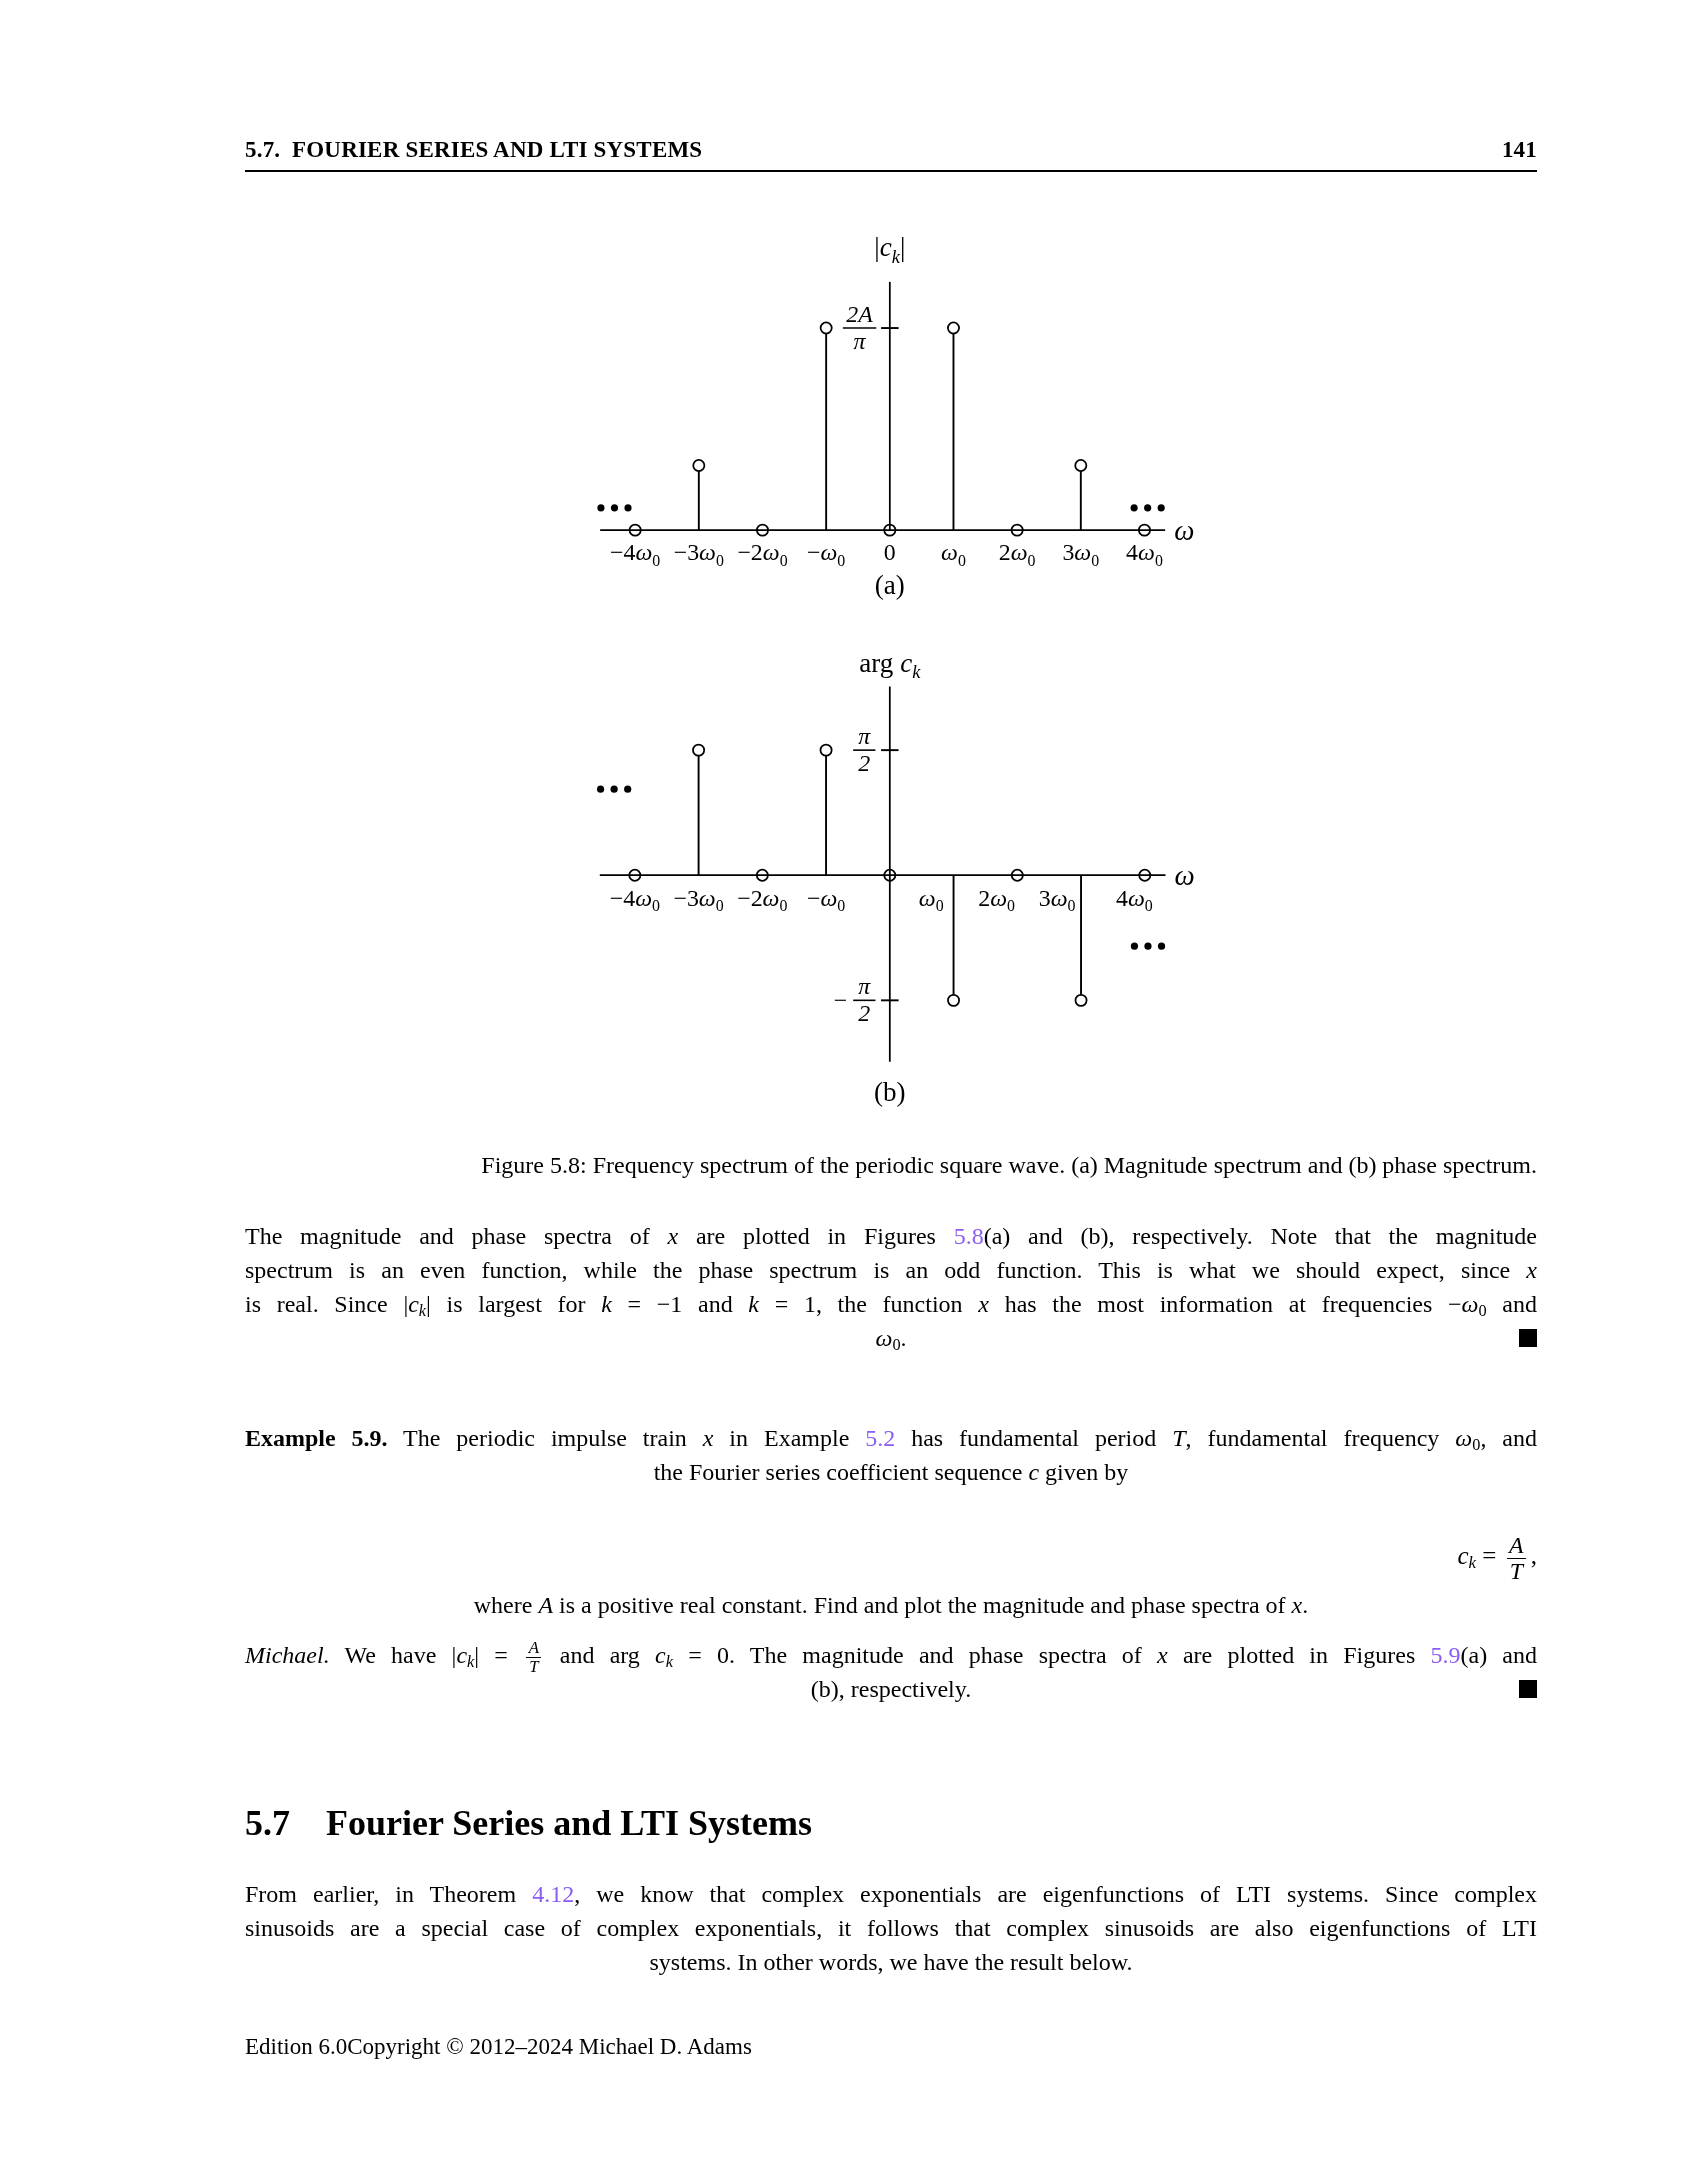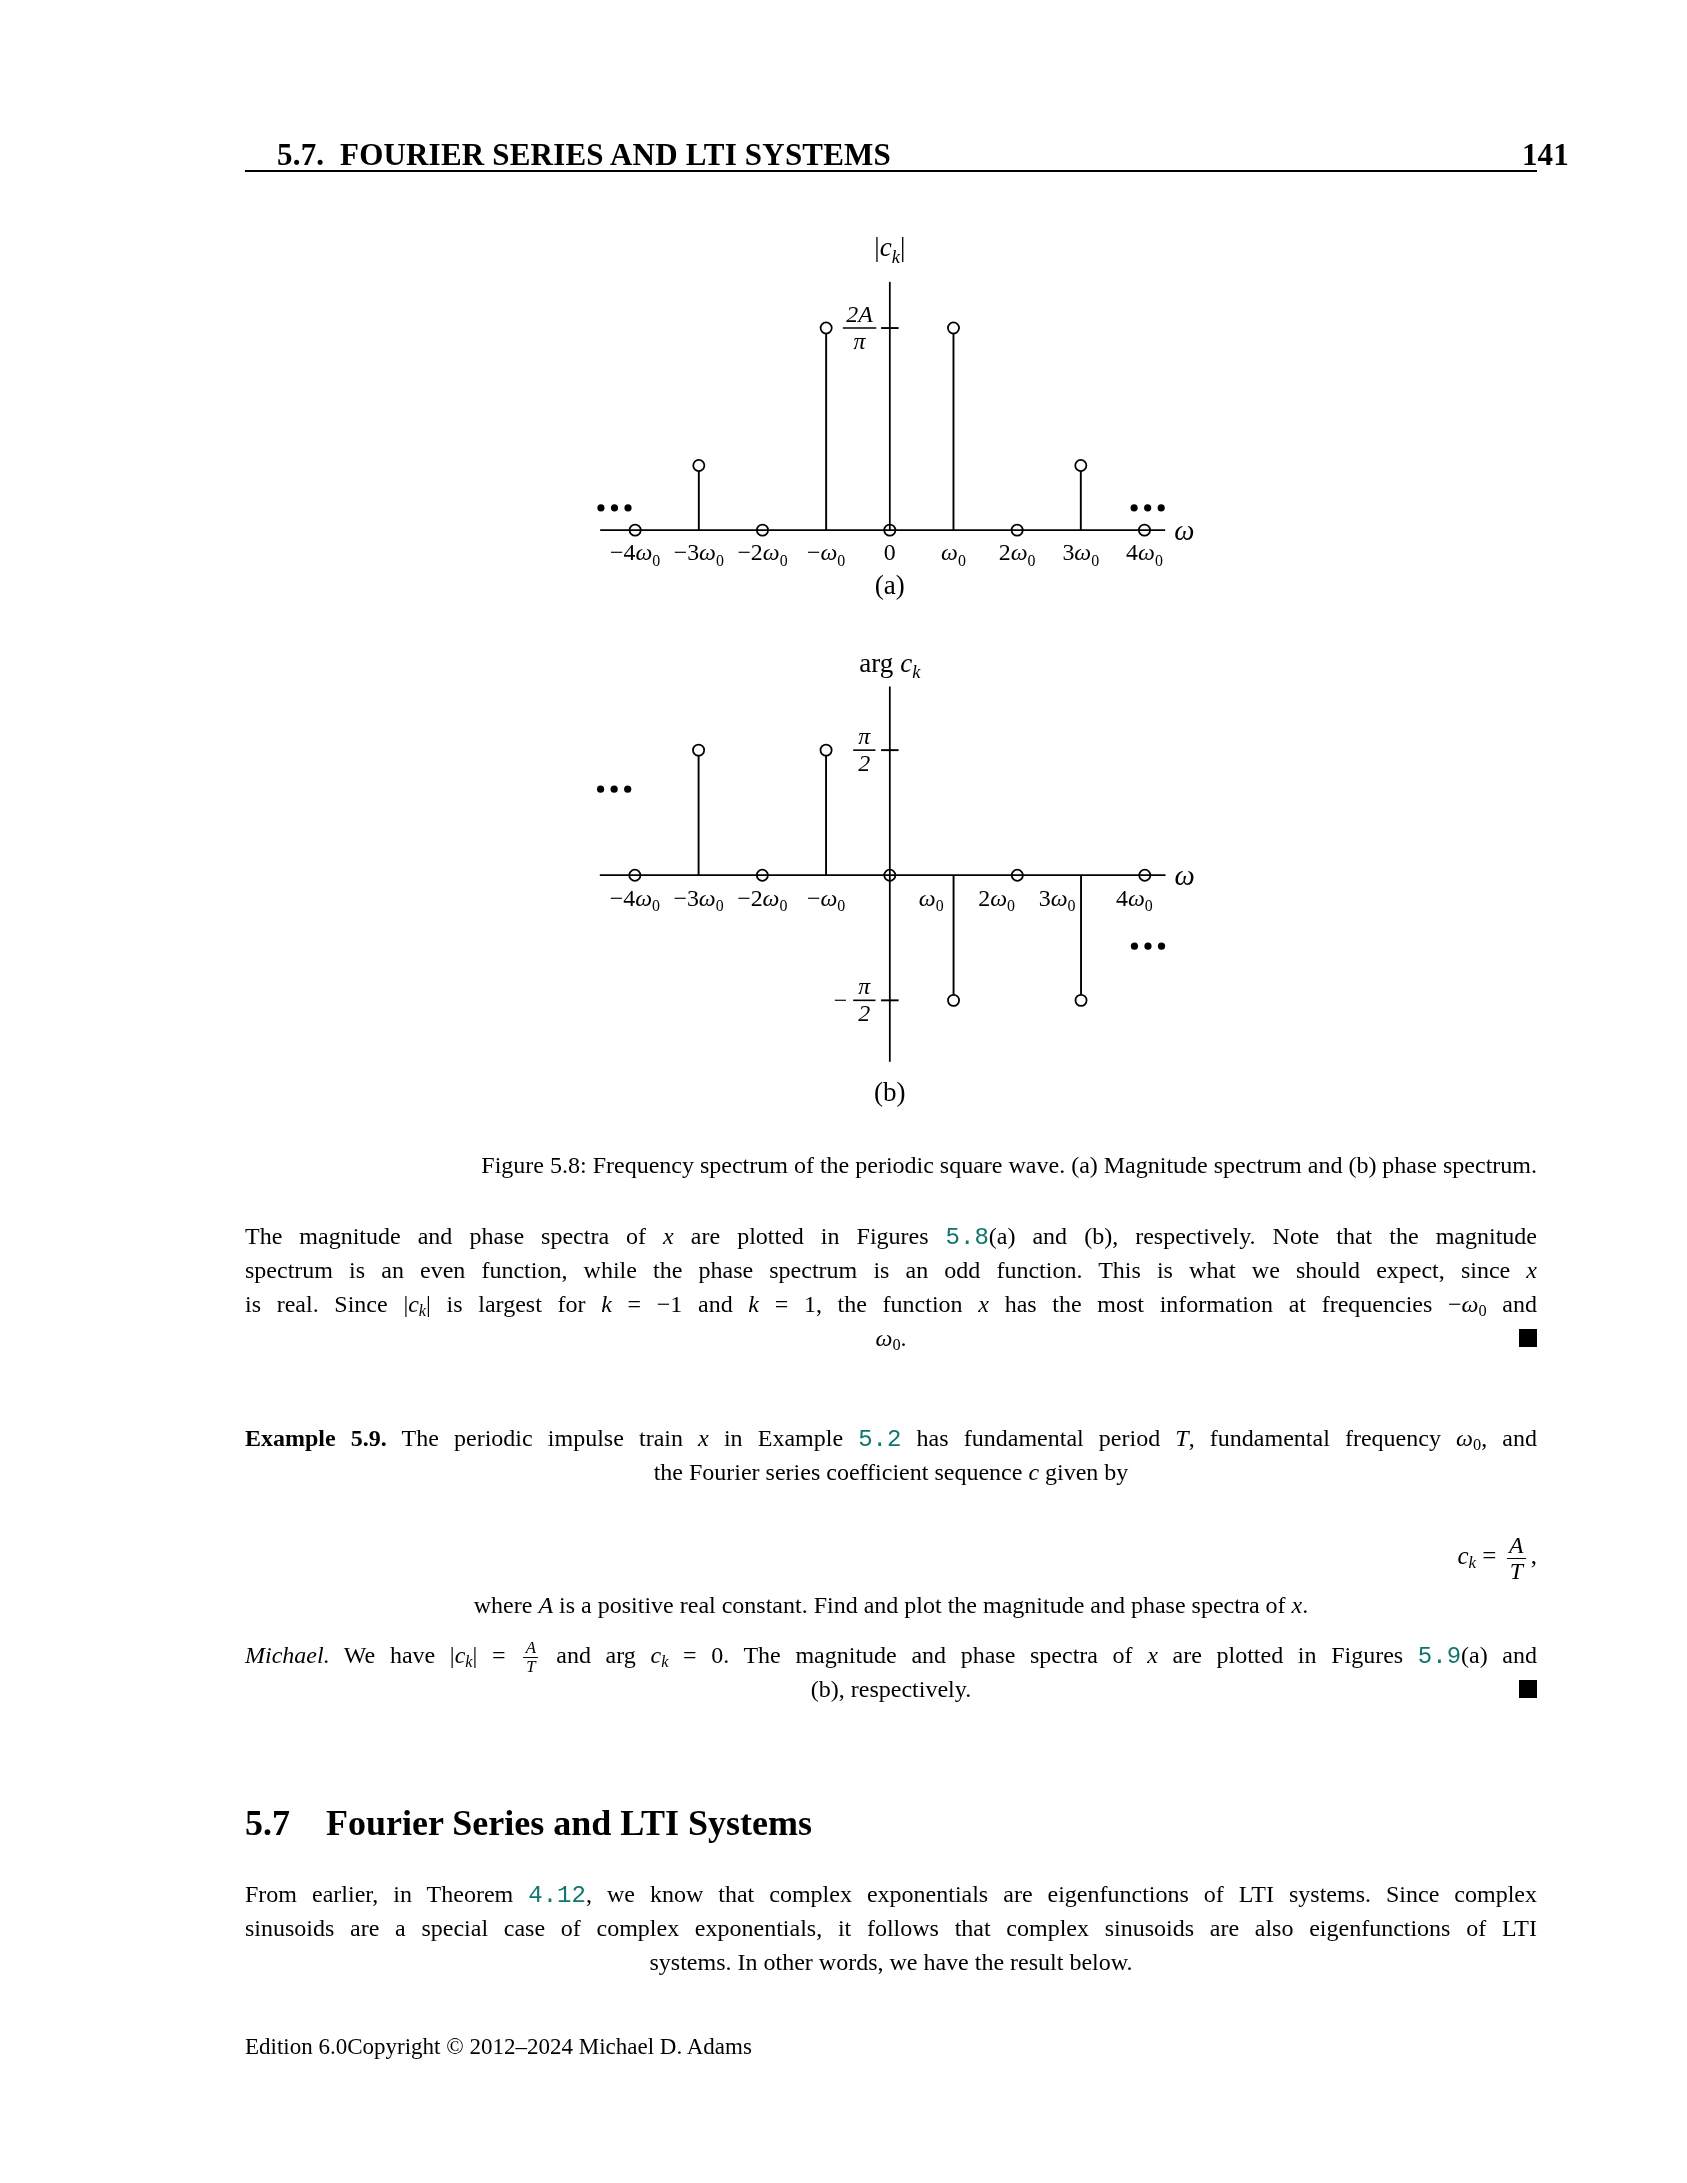--- a/index.html
+++ b/index.html
@@ -1,29 +1,29 @@
 <!DOCTYPE html>
 <html style="font-size:12.7px"><head>
 <meta charset="utf-8">
 <style>
   html,body{margin:0;padding:0;background:#888;}
   .page{position:relative;width:1688px;height:2183px;background:#ffffff;
         font-family:"Liberation Serif",serif;color:#000;overflow:hidden;}
   .abs{position:absolute;}
   .header{left:245px;top:137px;width:1292px;display:flex;justify-content:space-between;
-          font-size:31px;font-weight:bold;letter-spacing:0.2px;margin-left:32px;}
+          font-size:23px;font-weight:bold;letter-spacing:0.2px;}
   .header-rule{left:245px;top:170px;width:1292px;height:2.4px;background:#000;}
   .fig{display:block;}
   .caption{left:245px;top:1148px;width:1292px;text-align:right;font-size:24px;line-height:34px;}
   .para{left:245px;width:1292px;font-size:24px;line-height:34px;}
   .line{text-align:justify;text-align-last:justify;height:34px;white-space:nowrap;}
   .line.last{text-align:center;text-align-last:auto;}
   .i{font-style:italic;}
   .b{font-weight:bold;}
-  .r{color:#0f766e;font-family:Liberation Mono, monospace;}
+  .r{color:#8b5cf6;}
   .sub{font-size:.68em;vertical-align:-0.22em;}
   .frac{display:inline-flex;flex-direction:column;align-items:center;vertical-align:middle;
         line-height:1.05;font-size:.7em;margin:0 3.2px;}
   .frac .fnum{border-bottom:1.6px solid #000;padding:0 2.4px;}
   .frac .fden{padding:0 2.4px;}
   .equation{left:245px;top:1511px;width:1292px;height:89px;text-align:right;
             line-height:89px;font-size:25px;}
   .equation .frac{font-size:.95em;margin:0 4.8px 0 4px;}
   .qed{position:absolute;right:0;bottom:8px;width:18.3px;height:18.3px;background:#000;}
   .heading{left:245px;top:1802px;font-size:36px;font-weight:bold;}

